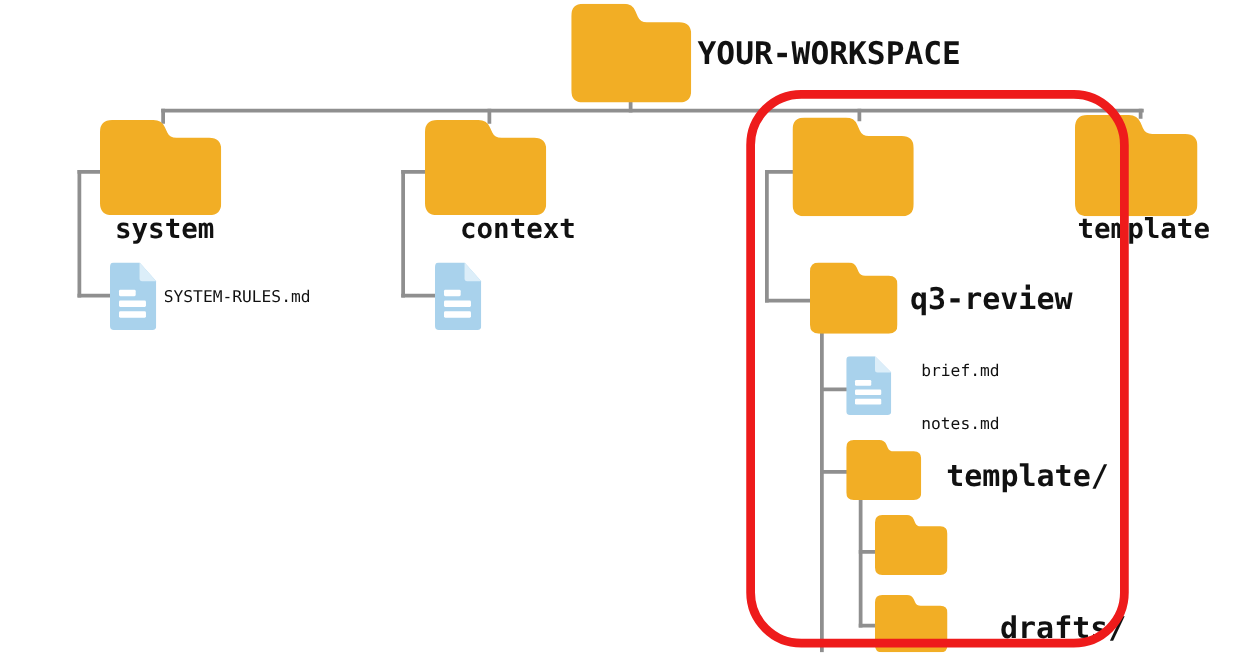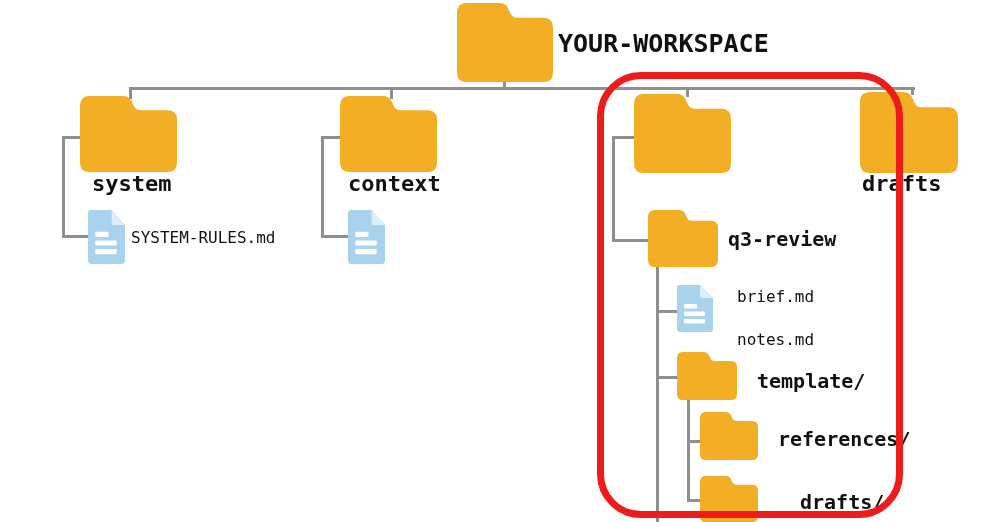--- a/index.html
+++ b/index.html
@@ -29,22 +29,22 @@
   .folder-fill { fill:var(--folder); }
   .doc-fill { fill:var(--doc); }
   .doc-fold { fill:var(--doc_fold); }
   .doc-line { fill:var(--doc_lines); }
   .label {
     position:absolute; z-index:2; white-space:nowrap;
     transform:translateY(-50%); line-height:1;
   }
   .title   { font-size:25px; font-weight:bold; }
   .lvl1    { font-size:22px; font-weight:bold; }
-  .lvl2    { font-size:20px; font-weight:bold; }
-  .file    { font-size:16px; font-weight:normal; }
+  .lvl2    { font-size:24px; font-weight:bold; }
+  .file    { font-size:13px; font-weight:normal; }
   .highlight-box {
     position:absolute; z-index:5;
     border:7px solid var(--highlight);
     border-radius:44px;
     box-sizing:border-box;
     pointer-events:none;
   }
 </style>
 </head>
 <body>
@@ -157,25 +157,24 @@
       <path class="doc-fill" d="M3 0 H23 L36 13 V44 Q36 47 33 47 H3 Q0 47 0 44 V3 Q0 0 3 0 Z"></path>
       <path class="doc-fold" d="M23 0 L36 13 H25 Q23 13 23 11 Z"></path>
       <rect class="doc-line" x="7" y="19" width="13" height="4.5" rx="1"></rect>
       <rect class="doc-line" x="7" y="26.5" width="21" height="4.5" rx="1"></rect>
       <rect class="doc-line" x="7" y="34" width="21" height="4.5" rx="1"></rect>
     </svg>
   </div>
 
   <span class="label title" style="left:558px;top:43px">YOUR-WORKSPACE</span>
   <span class="label lvl1" style="left:92px;top:184px">system</span>
-  <span class="label lvl1" style="left:348px;top:184px">context</span>
-  <span class="label lvl1" style="left:862px;top:184px">drafts</span>
+  <span class="label lvl1" style="left:368px;top:184px">context</span>
+  <span class="label lvl1" style="left:862px;top:184px">template</span>
   <span class="label file" style="left:131px;top:238px">SYSTEM-RULES.md</span>
   <span class="label lvl2" style="left:728px;top:239px">q3-review</span>
   <span class="label file" style="left:737px;top:297px">brief.md</span>
   <span class="label file" style="left:737px;top:340px">notes.md</span>
   <span class="label lvl2" style="left:757px;top:381px">template/</span>
-  <span class="label lvl2" style="left:778px;top:439px">references/</span>
   <span class="label lvl2" style="left:800px;top:502px">drafts/</span>
 
   <div class="highlight-box" style="left:597px;top:72px;width:306px;height:446px"></div>
 
 </div>
 
 </body></html>

